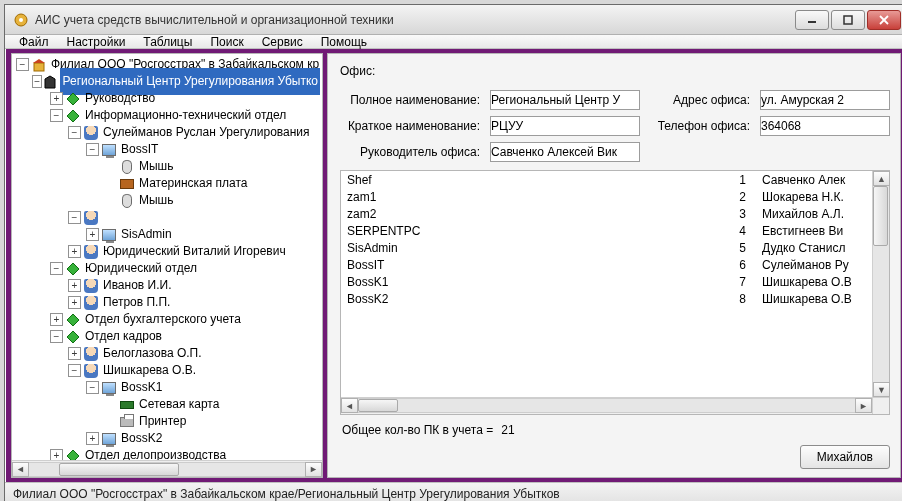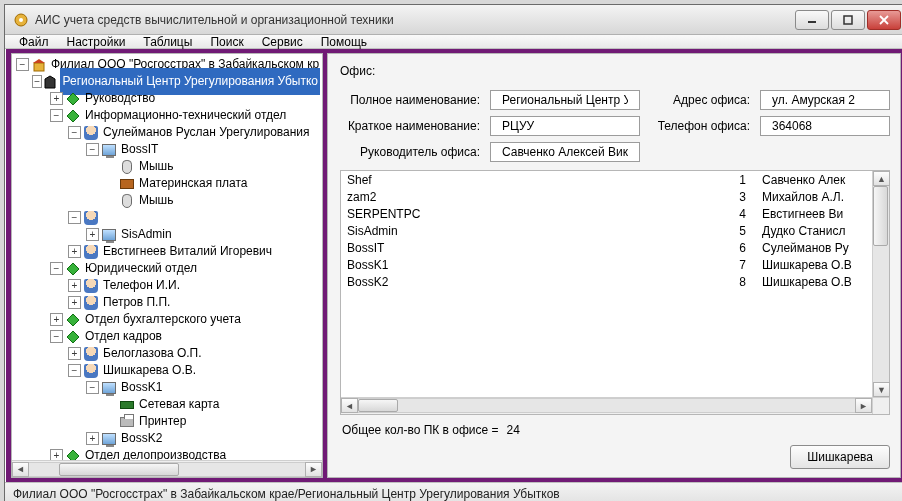--- a/index.html
+++ b/index.html
@@ -38,21 +38,21 @@
   .hscroll { height:17px; background:#efefef; border-top:1px solid #cfcfcf; display:flex; align-items:center; }
   .sbtn { width:17px; height:15px; background:linear-gradient(#fdfdfd,#e2e2e2); border:1px solid #b0b0b0; display:flex; align-items:center; justify-content:center; font-size:9px; color:#555; }
   .strack { flex:1; background:#e6e6e6; height:15px; position:relative; border-top:1px solid #cdcdcd; border-bottom:1px solid #cdcdcd; }
   .sthumb { position:absolute; height:13px; top:0; background:linear-gradient(#f6f6f6,#d8d8d8); border:1px solid #a9a9a9; border-radius:2px; }
 
   
   .detailpanel { flex:1; border:1px solid #b6b6b6; background:#f4f4f4; display:flex; flex-direction:column; min-height:0; padding:10px 10px 8px 12px; }
   .office-title { font-size:12px; margin-bottom:12px; }
   .formgrid { display:grid; grid-template-columns:140px 150px 100px 130px; gap:6px 10px; align-items:center; margin-bottom:8px; }
   .flabel { text-align:right; font-size:12px; }
-  .finput { height:20px; border:1px solid #9c9c9c; background:#fff; padding:1px 11px; font-size:12px; font-family:inherit; width:100%; overflow:hidden; white-space:nowrap; }
+  .finput { height:20px; border:1px solid #9c9c9c; background:#fff; padding:1px 0; font-size:12px; font-family:inherit; width:100%; overflow:hidden; white-space:nowrap; }
 
   .tablewrap { flex:1; border:1px solid #b6b6b6; background:#fff; min-height:0; display:flex; flex-direction:column; }
   .thead { display:flex; background:linear-gradient(#fbfbfb,#e4e4e4); border-bottom:1px solid #c7c7c7; height:20px; }
   .th { border-right:1px solid #c7c7c7; padding:2px 6px; font-size:12px; display:flex; align-items:center; }
   .th.c1{width:205px}.th.c2{width:210px; justify-content:flex-start}.th.c3{flex:1}.th.sc{width:17px; border-right:none;}
   .tbodywrap { flex:1; display:flex; min-height:0; }
   .tbody { flex:1; overflow:hidden; display:flex; flex-direction:column; }
   .trow { display:flex; height:17px; font-size:12px; }
   .td { padding:0 6px; display:flex; align-items:center; overflow:hidden; white-space:nowrap; }
   .td.c1{width:205px}.td.c2{width:210px; justify-content:flex-end; padding-right:10px}.td.c3{flex:1}
@@ -215,38 +215,38 @@
                 <span class="nicon">
                   <span class="ic-pc"></span>
                 </span>
                 <span class="lbl">SisAdmin</span>
               </div>
             <div class="node l3">
                 <span class="tw">+</span>
                 <span class="nicon">
                   <span class="ic-person"></span>
                 </span>
-                <span class="lbl">Евстигнеев Виталий Игоревич</span>
+                <span class="lbl">Юридический Виталий Игоревич</span>
               </div>
 
             <div class="node l2">
                 <span class="tw">−</span>
                 <span class="nicon">
                   <svg width="14" height="14">
                     <polygon points="7,1 13,7 7,13 1,7" fill="#37b23a" stroke="#0f6e12"></polygon>
                   </svg>
                 </span>
                 <span class="lbl">Юридический отдел</span>
               </div>
             <div class="node l3">
                 <span class="tw">+</span>
                 <span class="nicon">
                   <span class="ic-person"></span>
                 </span>
-                <span class="lbl">Телефон И.И.</span>
+                <span class="lbl">Иванов И.И.</span>
               </div>
             <div class="node l3">
                 <span class="tw">+</span>
                 <span class="nicon">
                   <span class="ic-person"></span>
                 </span>
                 <span class="lbl">Петров П.П.</span>
               </div>
 
             <div class="node l2">
@@ -352,20 +352,25 @@
             <div></div>
         </div>
 
         <div class="tablewrap">
           <div class="tbodywrap">
             <div class="tbody" id="tbody">
                 <div class="trow">
                   <div class="td c1">Shef</div>
                   <div class="td c2">1</div>
                   <div class="td c3">Савченко Алек</div>
+                </div>
+                <div class="trow">
+                  <div class="td c1">zam1</div>
+                  <div class="td c2">2</div>
+                  <div class="td c3">Шокарева Н.К.</div>
                 </div>
                 <div class="trow">
                   <div class="td c1">zam2</div>
                   <div class="td c2">3</div>
                   <div class="td c3">Михайлов А.Л.</div>
                 </div>
                 <div class="trow">
                   <div class="td c1">SERPENTPC</div>
                   <div class="td c2">4</div>
                   <div class="td c3">Евстигнеев Ви</div>
@@ -403,26 +408,26 @@
             <div class="sbtn">◄</div>
             <div class="strack">
                 <div class="sthumb" style="left:0; width:40px"></div>
               </div>
             <div class="sbtn">►</div>
             <div class="corner"></div>
           </div>
         </div>
 
         <div class="summary">
-          <span>Общее кол-во ПК в офисе  =</span>
-          <span>24</span>
+          <span>Общее кол-во ПК в учета  =</span>
+          <span>21</span>
         </div>
 
         <div class="btnrow">
-          <button class="btn">Шишкарева</button>
+          <button class="btn">Михайлов</button>
         </div>
       </div>
 
     </div>
   </div>
 
   <div class="statusbar">
     <span>Филиал ООО "Росгосстрах" в Забайкальском крае/Региональный Центр Урегулирования Убытков</span>
   </div>
 </div>

